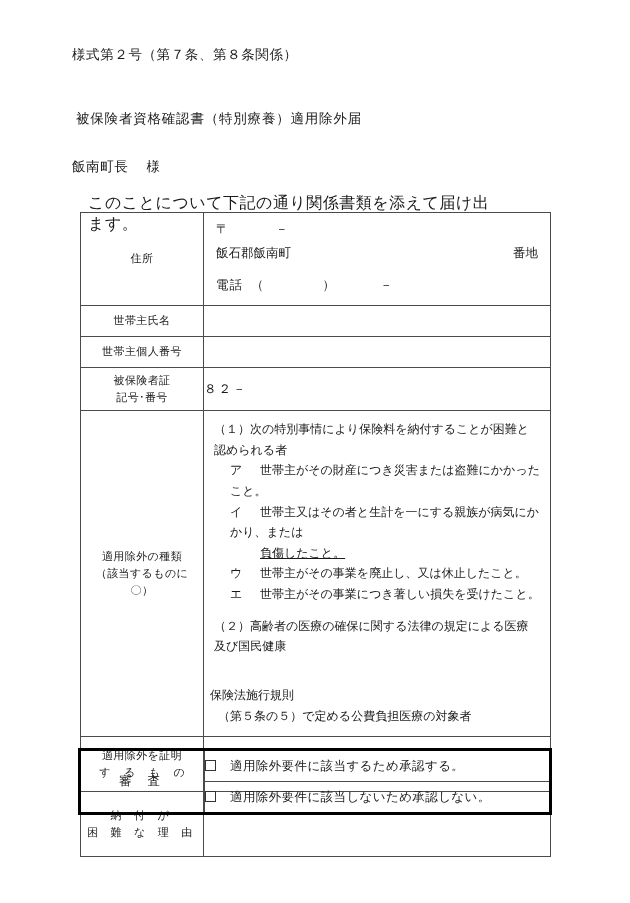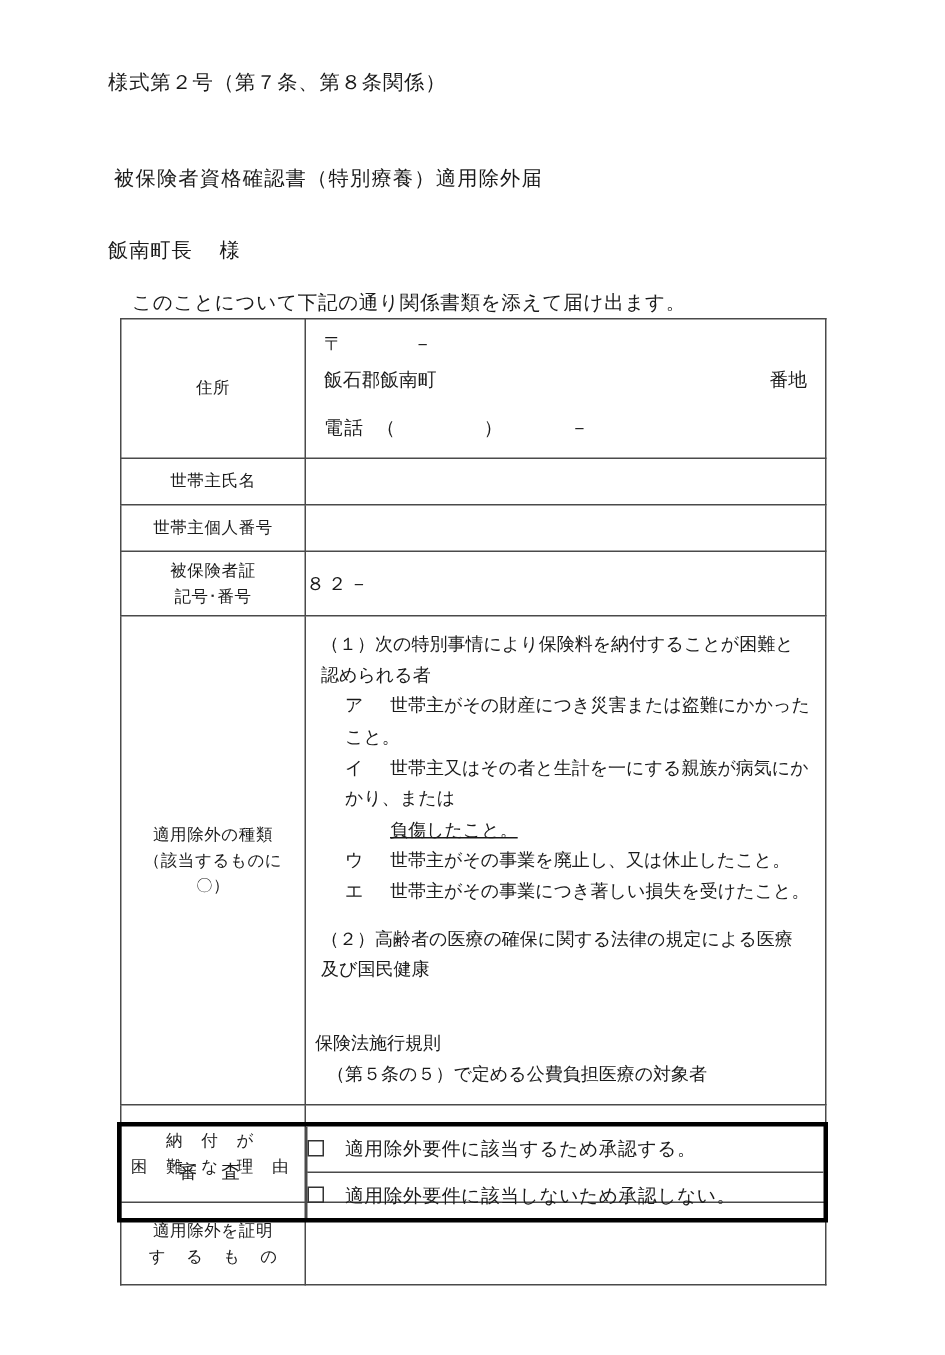--- a/index.html
+++ b/index.html
@@ -51,21 +51,21 @@
     letter-spacing: 0.6px;
   }
   .addressee .sama {
     margin-left: 18px;
   }
 
   .intro {
     position: absolute;
     left: 88px;
     top: 193px;
-    font-size: 13px;
+    font-size: 16px;
     letter-spacing: 0.5px;
   }
 
   
   .form-table {
     position: absolute;
     left: 80px;
     top: 212px;
     width: 470px;
     border-collapse: collapse;
@@ -268,31 +268,31 @@
             <div class="gap"></div>
 
             <div class="item2">（２）高齢者の医療の確保に関する法律の規定による医療及び国民健康</div>
             <div class="item2-cont">保険法施行規則</div>
             <div class="item2-cont2">（第５条の５）で定める公費負担医療の対象者</div>
           </div>
         </td>
       </tr>
 
       <tr>
+        <td class="lbl" style="height:54px;">
+          <div>適用除外を証明</div>
+          <div style="letter-spacing:5px;padding-left:5px;">す る も の</div>
+        </td>
+        <td class="val"></td>
+      </tr>
+
+      <tr>
         <td class="lbl lbl-sp" style="height:64px;">
           <div>納 付 が</div>
           <div>困 難 な 理 由</div>
-        </td>
-        <td class="val"></td>
-      </tr>
-
-      <tr>
-        <td class="lbl" style="height:54px;">
-          <div>適用除外を証明</div>
-          <div style="letter-spacing:5px;padding-left:5px;">す る も の</div>
         </td>
         <td class="val"></td>
       </tr>
 
     </tbody>
   </table>
 
   <div class="review-block">
     <table class="review-table">
       <tbody>

